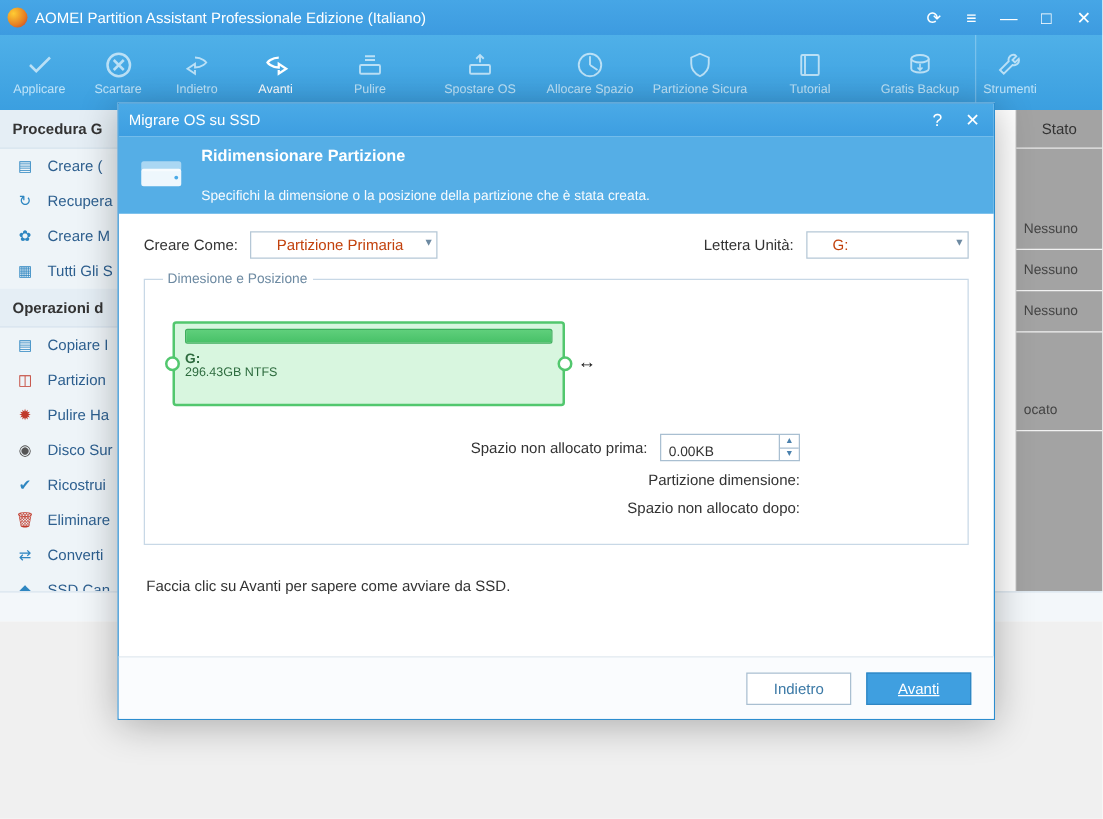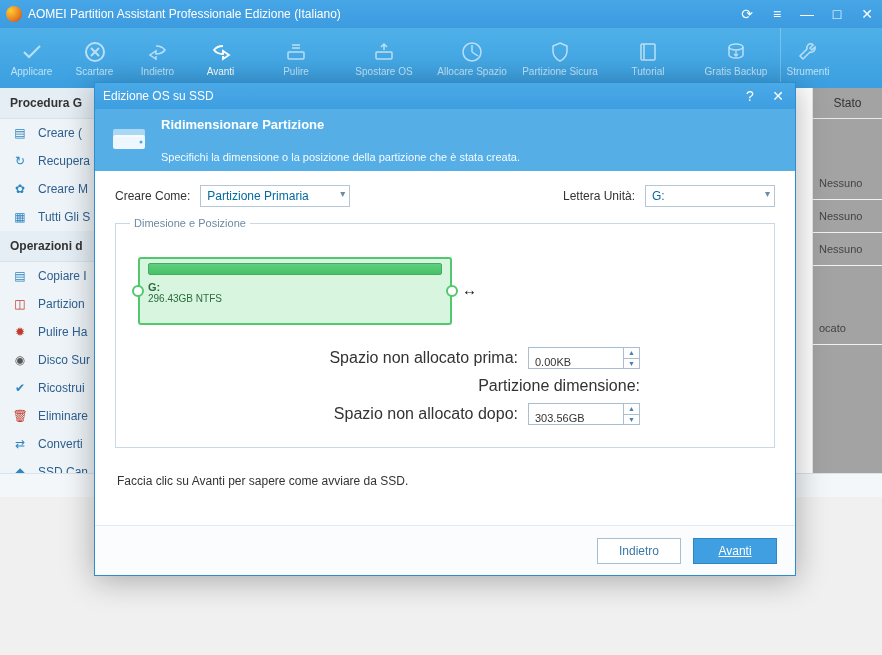--- a/index.html
+++ b/index.html
@@ -36,35 +36,35 @@
 .modal-title .mt-text { flex: 1; }
 .modal-title .mt-btns { display: flex; gap: 10px; font-size: 14px; }
 .modal-title .mt-btns span { width: 18px; text-align: center; cursor: pointer; }
 .modal-banner { height: 62px; background: #55aee6; color: #fff; display: flex; align-items: center; padding: 0 16px; gap: 14px; }
 .modal-banner .micon { width: 36px; height: 30px; }
 .modal-banner .mtxt .mh { font-size: 13px; font-weight: bold; margin-bottom: 19px; }
 .modal-banner .mtxt .ms { font-size: 11px; opacity: 0.95; }
 .modal-body { padding: 14px 20px; font-size: 12px; color: #333; }
 .row { display: flex; align-items: center; margin-bottom: 10px; }
 .row label { font-size: 12px; color: #333; }
-.dropdown { border: 1px solid #b5c7d6; background: #fff; height: 22px; font-size: 12px; padding: 0 20px 0 6px; position: relative; color: #0369a1; display: inline-flex; align-items: center; }
+.dropdown { border: 1px solid #b5c7d6; background: #fff; height: 22px; font-size: 12px; padding: 0 20px 0 20px; position: relative; color: #c2410c; display: inline-flex; align-items: center; }
 .dropdown::after { content: "▾"; position: absolute; right: 4px; top: 2px; color: #6d8aa2; font-size: 10px; }
 fieldset.fs { border: 1px solid #c8d8e6; padding: 24px 14px 14px 14px; position: relative; margin-top: 6px; }
 fieldset.fs legend { font-size: 11px; color: #6d8aa2; padding: 0 4px; }
 .partbox-wrap { position: relative; height: 76px; margin-bottom: 18px; }
 .partbox { position: absolute; left: 8px; top: 4px; width: 314px; height: 68px; background: #d8f6df; border: 2px solid #52c76e; border-radius: 3px; padding: 4px 8px; }
 .partbox .bar { height: 12px; background: linear-gradient(#5fcf7b, #48c168); border: 1px solid #3fae5d; border-radius: 2px; width: 100%; margin-bottom: 6px; }
 .partbox .pg { font-size: 11px; font-weight: bold; color: #2d6b3e; }
 .partbox .pfs { font-size: 10px; color: #2d6b3e; }
 .handle { position: absolute; width: 12px; height: 12px; background: #fff; border: 2px solid #52c76e; border-radius: 50%; top: 32px; }
 .handle.left { left: 2px; }
 .handle.right { left: 316px; }
 .resize-cur { position: absolute; left: 332px; top: 28px; font-size: 15px; color: #111; }
 .formrow { display: flex; align-items: center; justify-content: flex-end; gap: 10px; margin: 8px 120px 8px 0; }
-.formrow label { font-size: 16px; color: #333; }
+.formrow label { font-size: 12px; color: #333; }
 .spinner { border: 1px solid #a9bfd1; width: 112px; height: 22px; display: flex; align-items: flex-end; font-size: 11px; padding: 0 18px 0 6px; position: relative; color: #333; background: #fff; }
 .spinner .spbtns { position: absolute; right: 0; top: 0; bottom: 0; width: 16px; border-left: 1px solid #a9bfd1; display: flex; flex-direction: column; }
 .spinner .spbtns span { flex: 1; font-size: 7px; display: flex; align-items: center; justify-content: center; color: #4b81ad; cursor: pointer; }
 .spinner .spbtns span:first-child { border-bottom: 1px solid #a9bfd1; }
 .hint { font-size: 12px; color: #333; margin: 26px 2px 0 2px; }
 .modal-footer { position: absolute; bottom: 0; left: 0; right: 0; height: 50px; display: flex; align-items: center; justify-content: flex-end; padding: 0 18px; gap: 12px; border-top: 1px solid #e2e9ef; background: #fafcfe; }
 .btn { min-width: 84px; height: 26px; font-size: 12px; border: 1px solid #a9bfd1; background: #fff; color: #3b79a6; cursor: pointer; }
 .btn.primary { background: #3f9fe0; border-color: #2f86c3; color: #fff; text-decoration: underline; }
 </style>
 </head>
@@ -235,21 +235,21 @@
       <div class="rrow">Nessuno</div>
       <div style="height:46px"></div>
       <div class="rrow">ocato</div>
     </div>
   </div>
 
   <div class="statusbar"></div>
 
   <div class="modal">
     <div class="modal-title">
-      <div class="mt-text">Edizione OS su SSD</div>
+      <div class="mt-text">Migrare OS su SSD</div>
       <div class="mt-btns">
         <span>?</span>
         <span>✕</span>
       </div>
     </div>
     <div class="modal-banner">
       <div class="micon">
         <svg viewBox="0 0 36 30">
             <rect x="2" y="10" width="32" height="14" rx="2" fill="#fff" opacity="0.9"></rect>
             <rect x="2" y="4" width="32" height="8" rx="2" fill="#fff" opacity="0.5"></rect>
@@ -295,27 +295,20 @@
                 <span>▲</span>
                 <span>▼</span>
               </div>
             </div>
         </div>
         <div class="formrow">
           <label>Partizione dimensione:</label>
         </div>
         <div class="formrow">
           <label>Spazio non allocato dopo:</label>
-          <div class="spinner">
-              <span>303.56GB</span>
-              <div class="spbtns">
-                <span>▲</span>
-                <span>▼</span>
-              </div>
-            </div>
         </div>
       </fieldset>
 
       <div class="hint">Faccia clic su Avanti per sapere come avviare da SSD.</div>
     </div>
     <div class="modal-footer">
       <button class="btn">Indietro</button>
       <button class="btn primary">Avanti</button>
     </div>
   </div>

